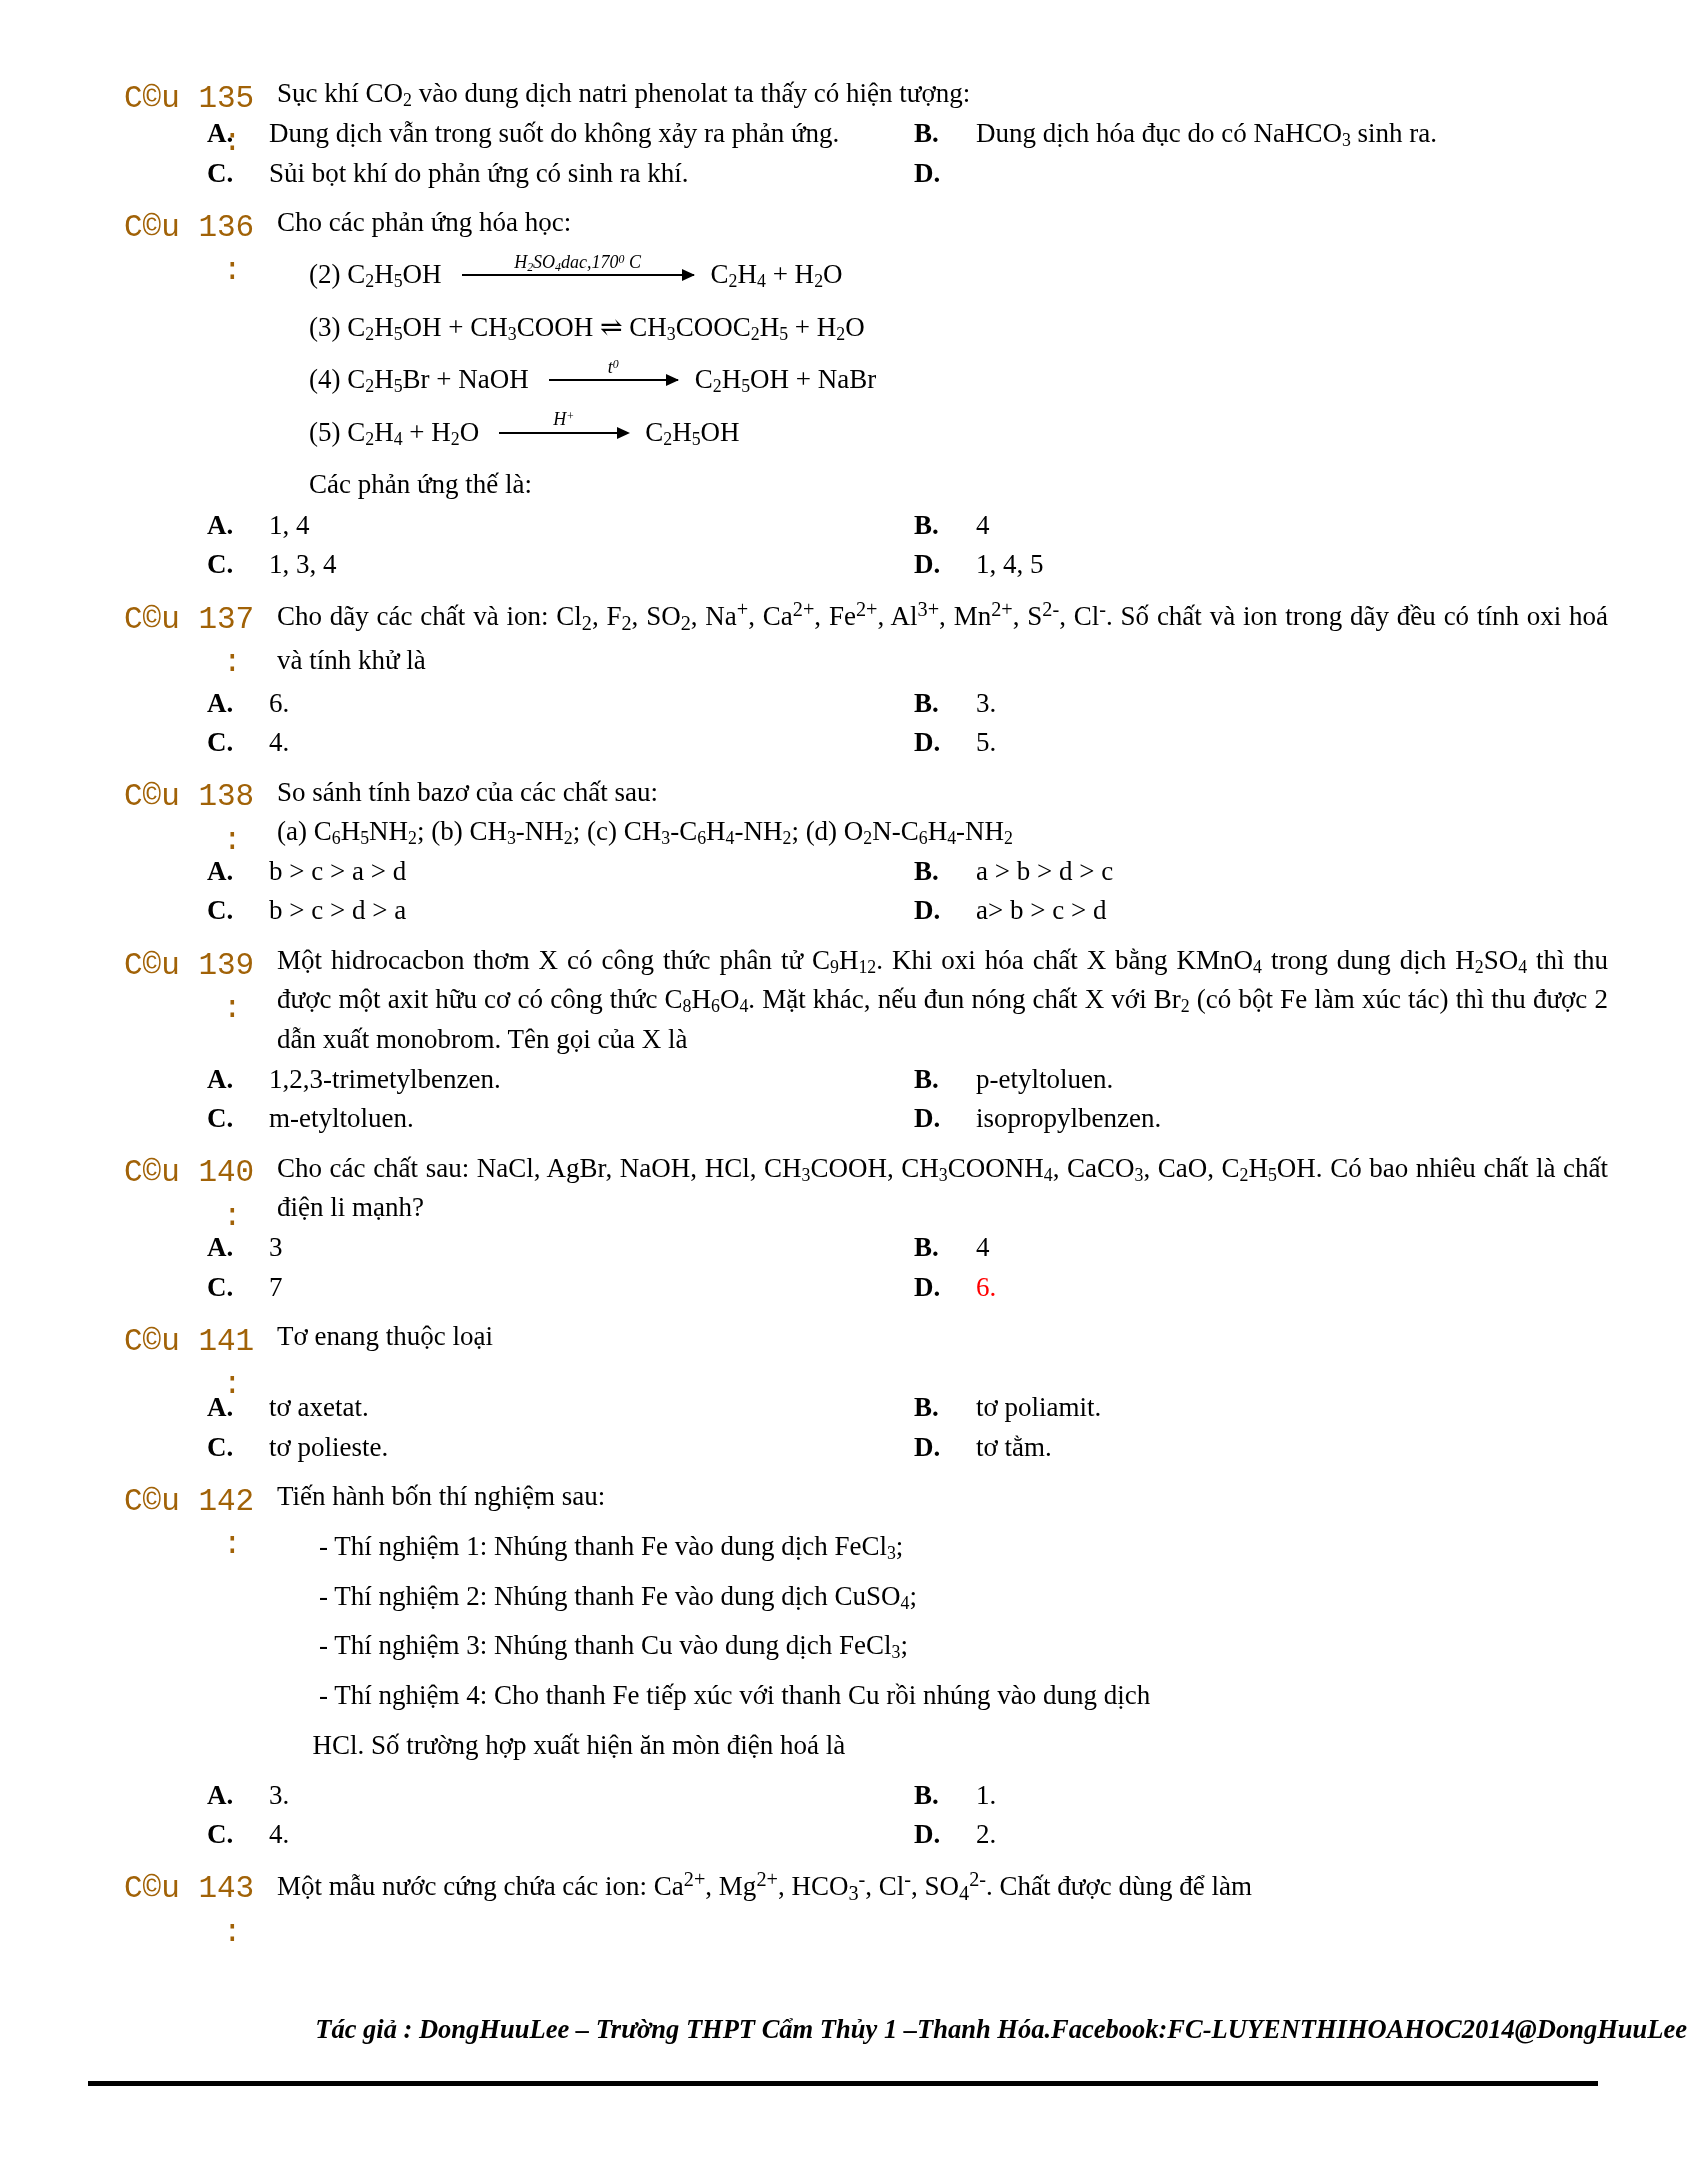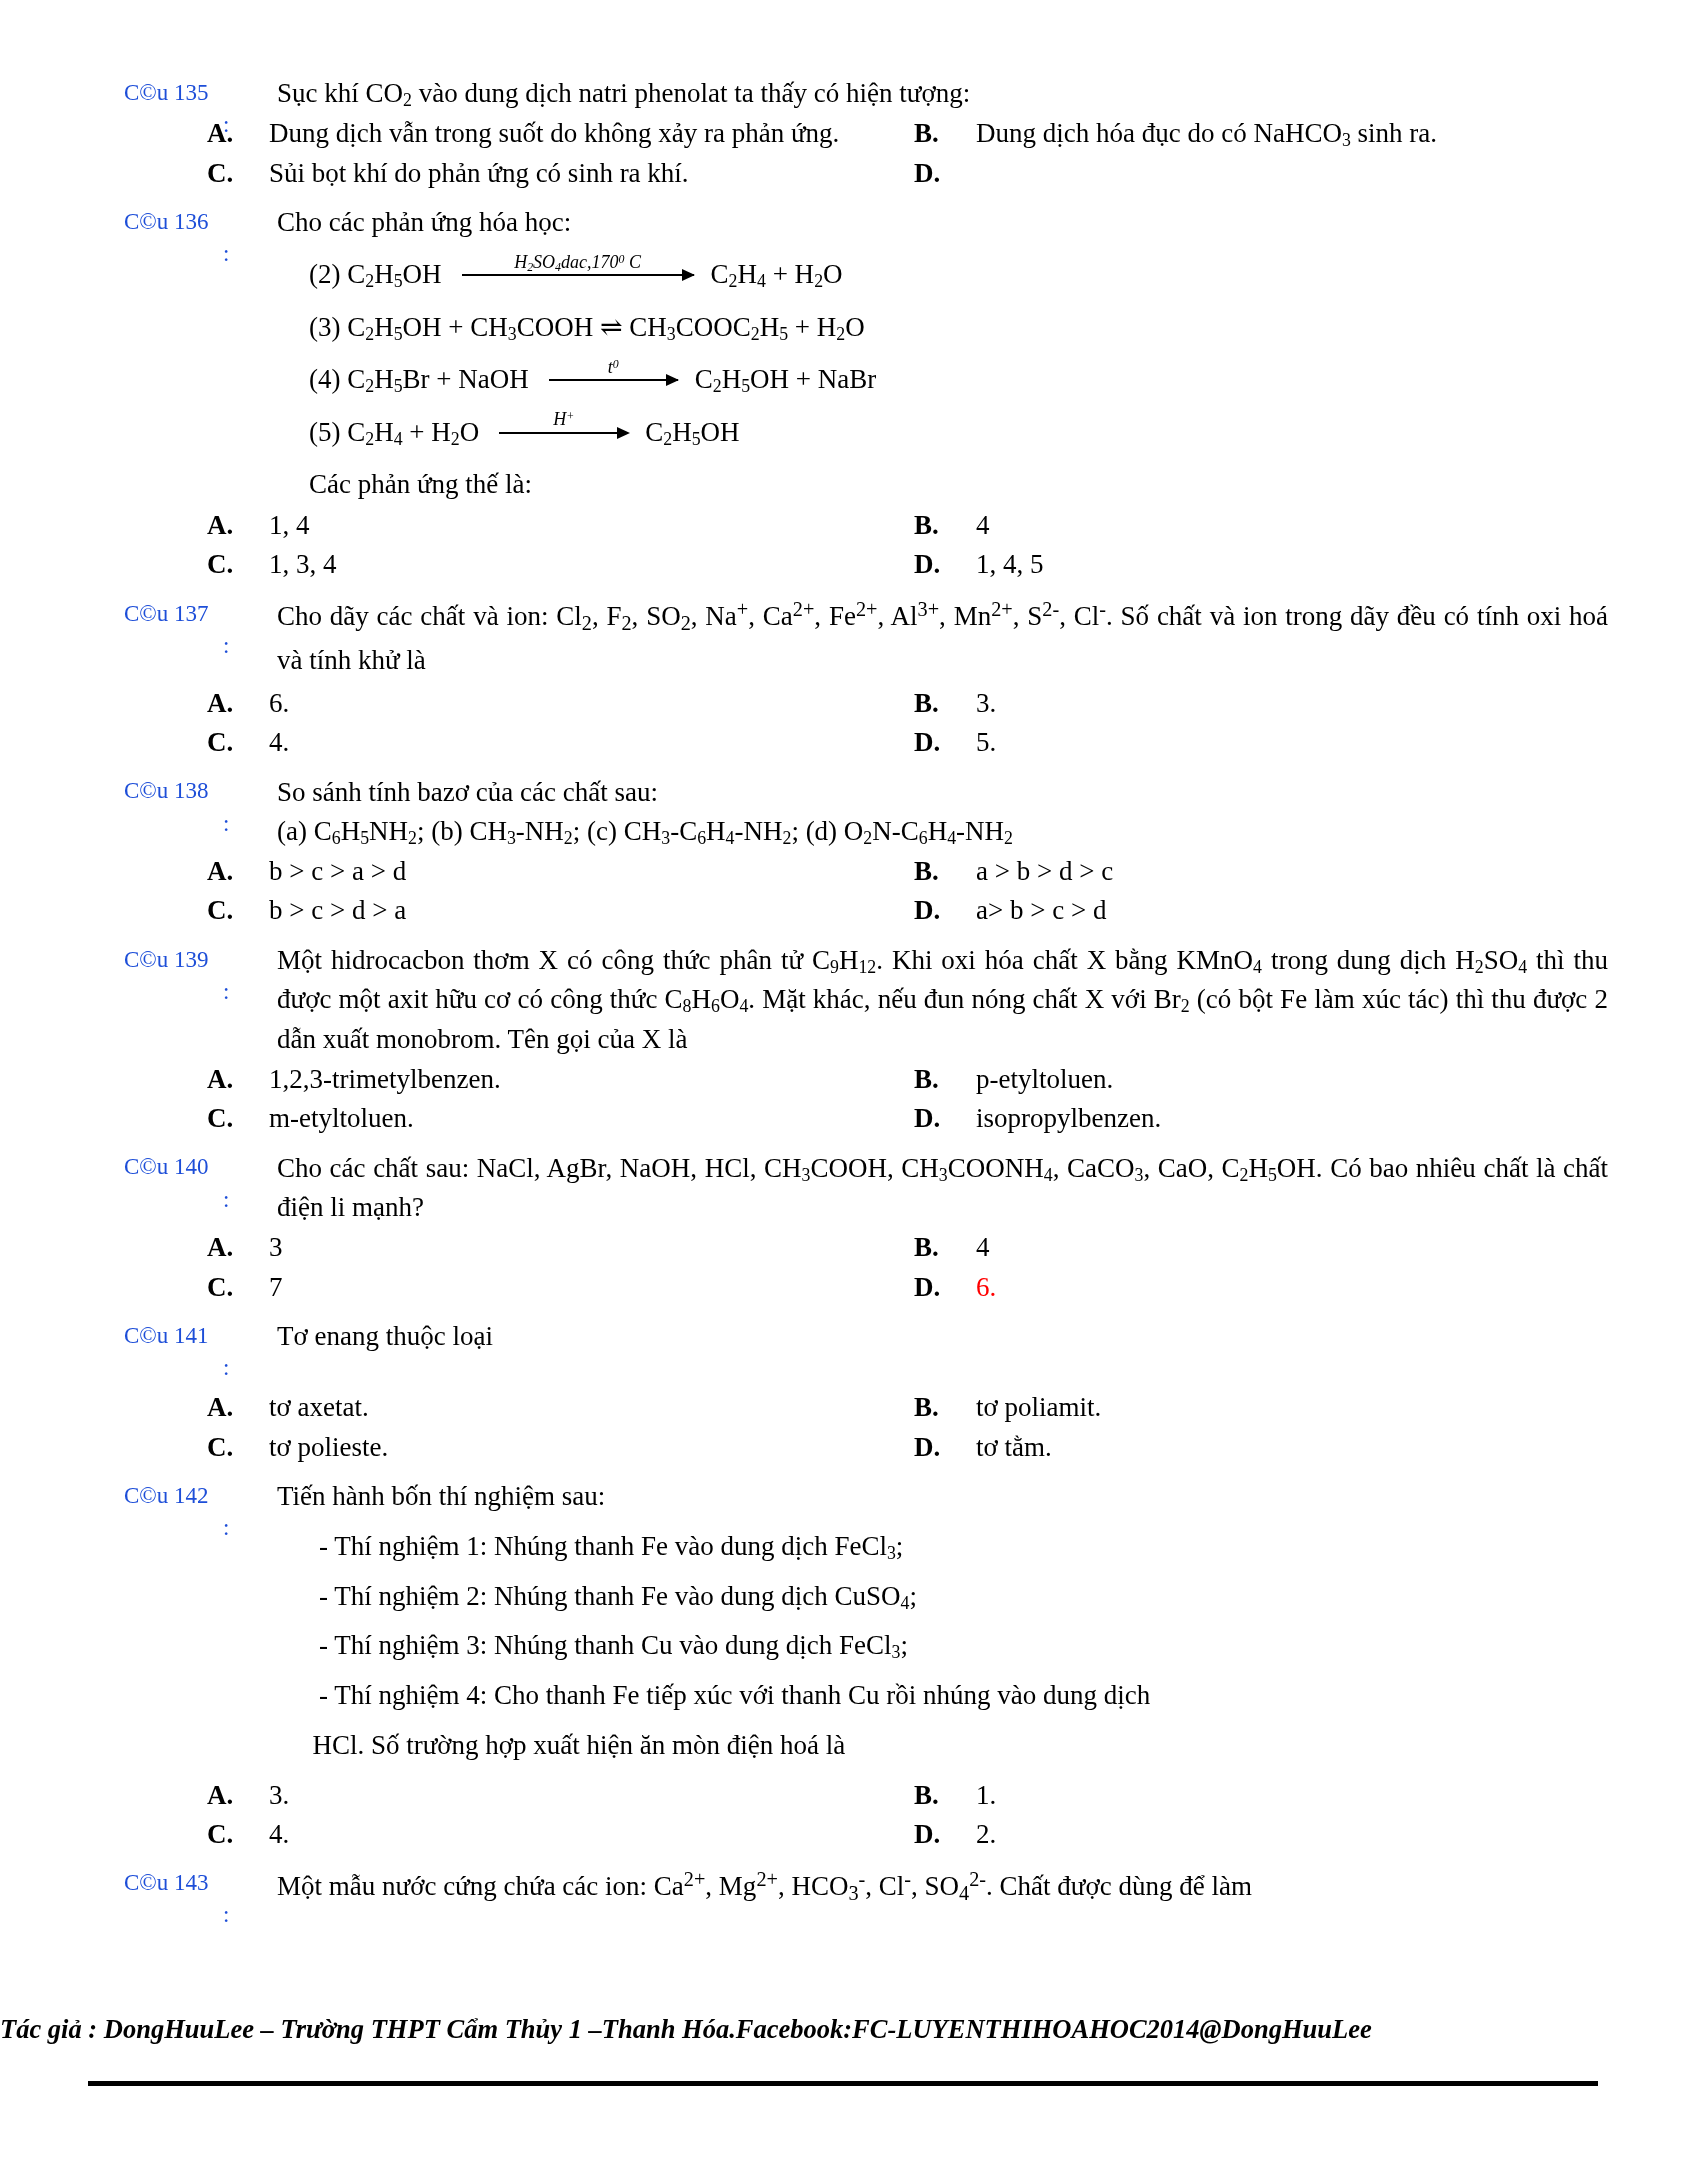--- a/index.html
+++ b/index.html
@@ -8,22 +8,22 @@
     width:1687px; height:2183px; position:relative; overflow:hidden;
     color:#000000;
     font-family:"Liberation Serif","DejaVu Serif","DejaVu Sans",serif;
     font-size:27px;
   }
   .page { position:absolute; top:0; left:0; width:1687px; height:2183px; padding:74px 79px 0 124px; }
 
   .question { position:relative; padding-left:145px; margin-bottom:10.6px; }
   .q-label {
     position:absolute; left:0; top:2.6px; width:145px;
-    font-family:Liberation Serif, serif;
-    font-size:23px; line-height:1.4; color:#1d4ed8;
+    font-family:Liberation Mono, monospace;
+    font-size:31px; line-height:1.4; color:#a16207;
   }
   .q-colon { padding-left:99px; }
   .q-body { line-height:1.45;margin-left:8px; }
   .justify { text-align:justify; }
   .mathy { line-height:1.62; }
   .mathy sub, .mathy sup { font-size:75%; }
   sub { font-size:66%; vertical-align:-0.25em; line-height:0; }
   sup { font-size:66%; vertical-align:0.45em; line-height:0; }
 
   .options { margin-left:-62px; margin-top:1.3px; }
@@ -51,21 +51,21 @@
     font-size:18px; font-style:italic; white-space:nowrap; line-height:1;
   }
   .over-arrow.wide { min-width:232px; }
 
   .exp { margin-left:50px; margin-top:4px; }
   .exp-line { margin:10.6px 0; line-height:1.45; }
   .exp-cont { margin-left:-6.6px; }
   .gap-top { margin-top:32px; }
 
   .footer-text {
-    position:absolute; top:2014px; left:0; width:1687px; text-align:left;
+    position:absolute; top:2014px; left:0; width:1687px; text-align:right;
     font-weight:bold; font-style:italic; font-size:26.5px;
   }
   .footer-rule { position:absolute; top:2081px; left:88px; width:1510px; height:4.6px; background:#000; }
 </style>
 </head>
 <body>
 
 <div class="page">
 
   <section class="question">

